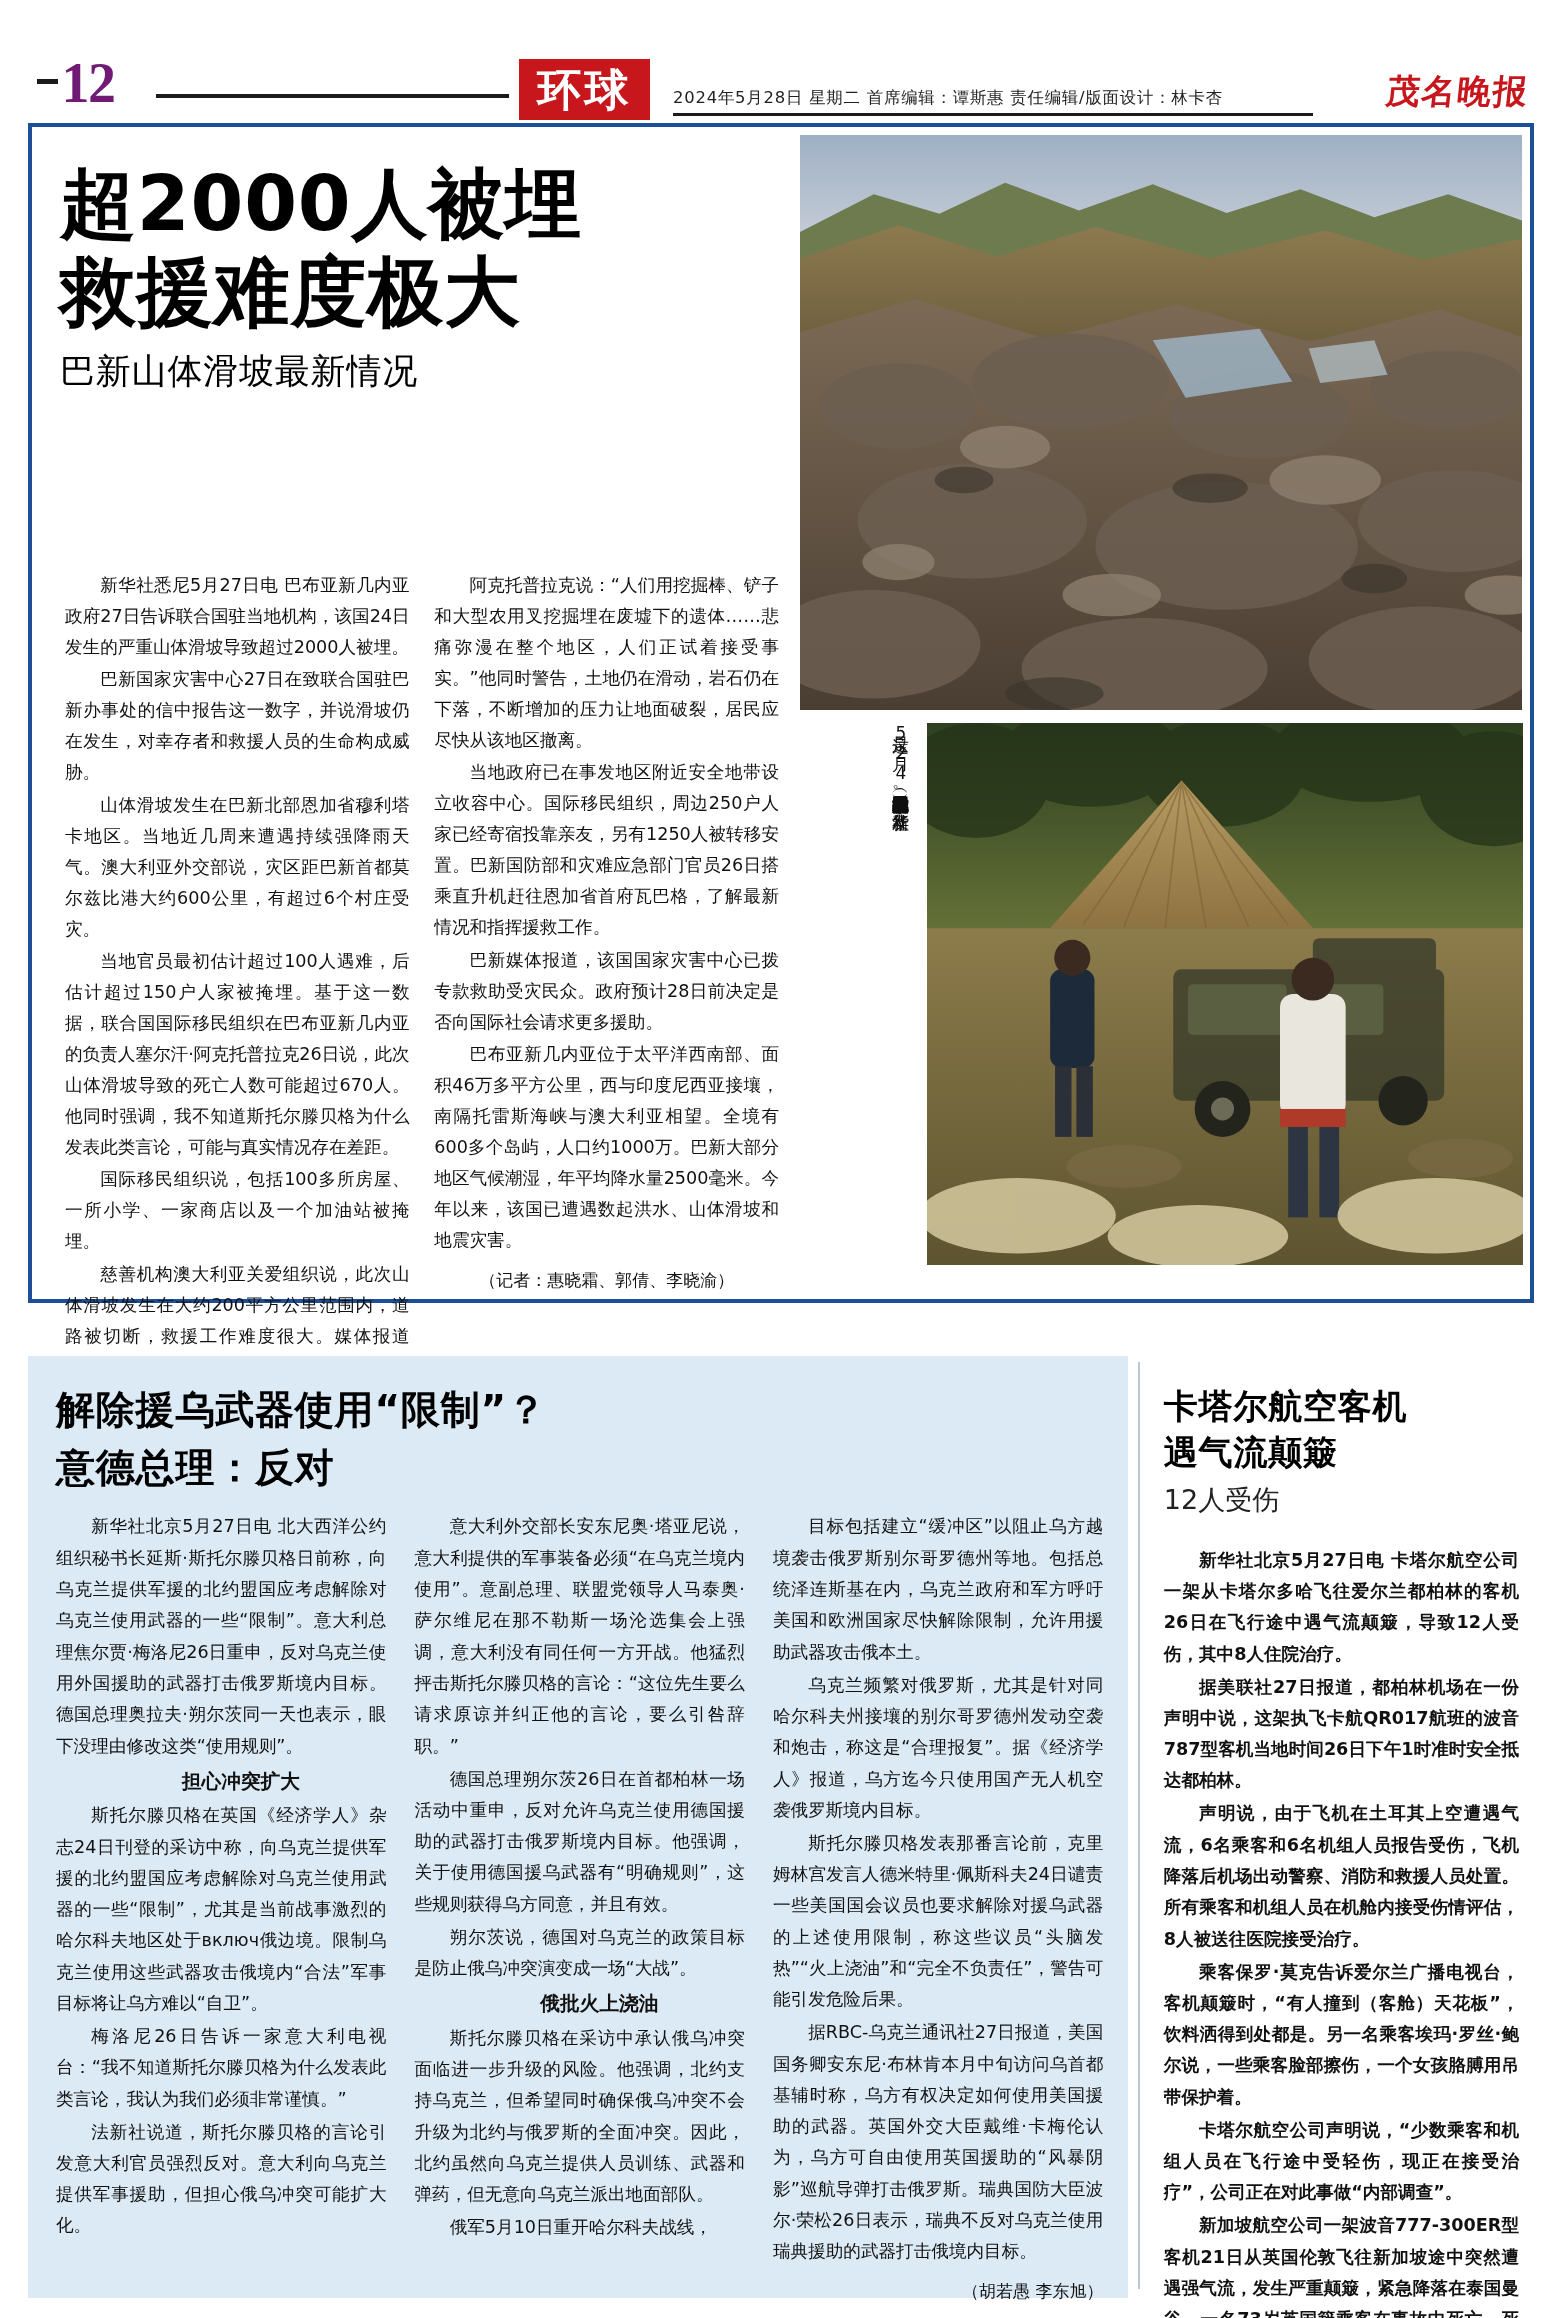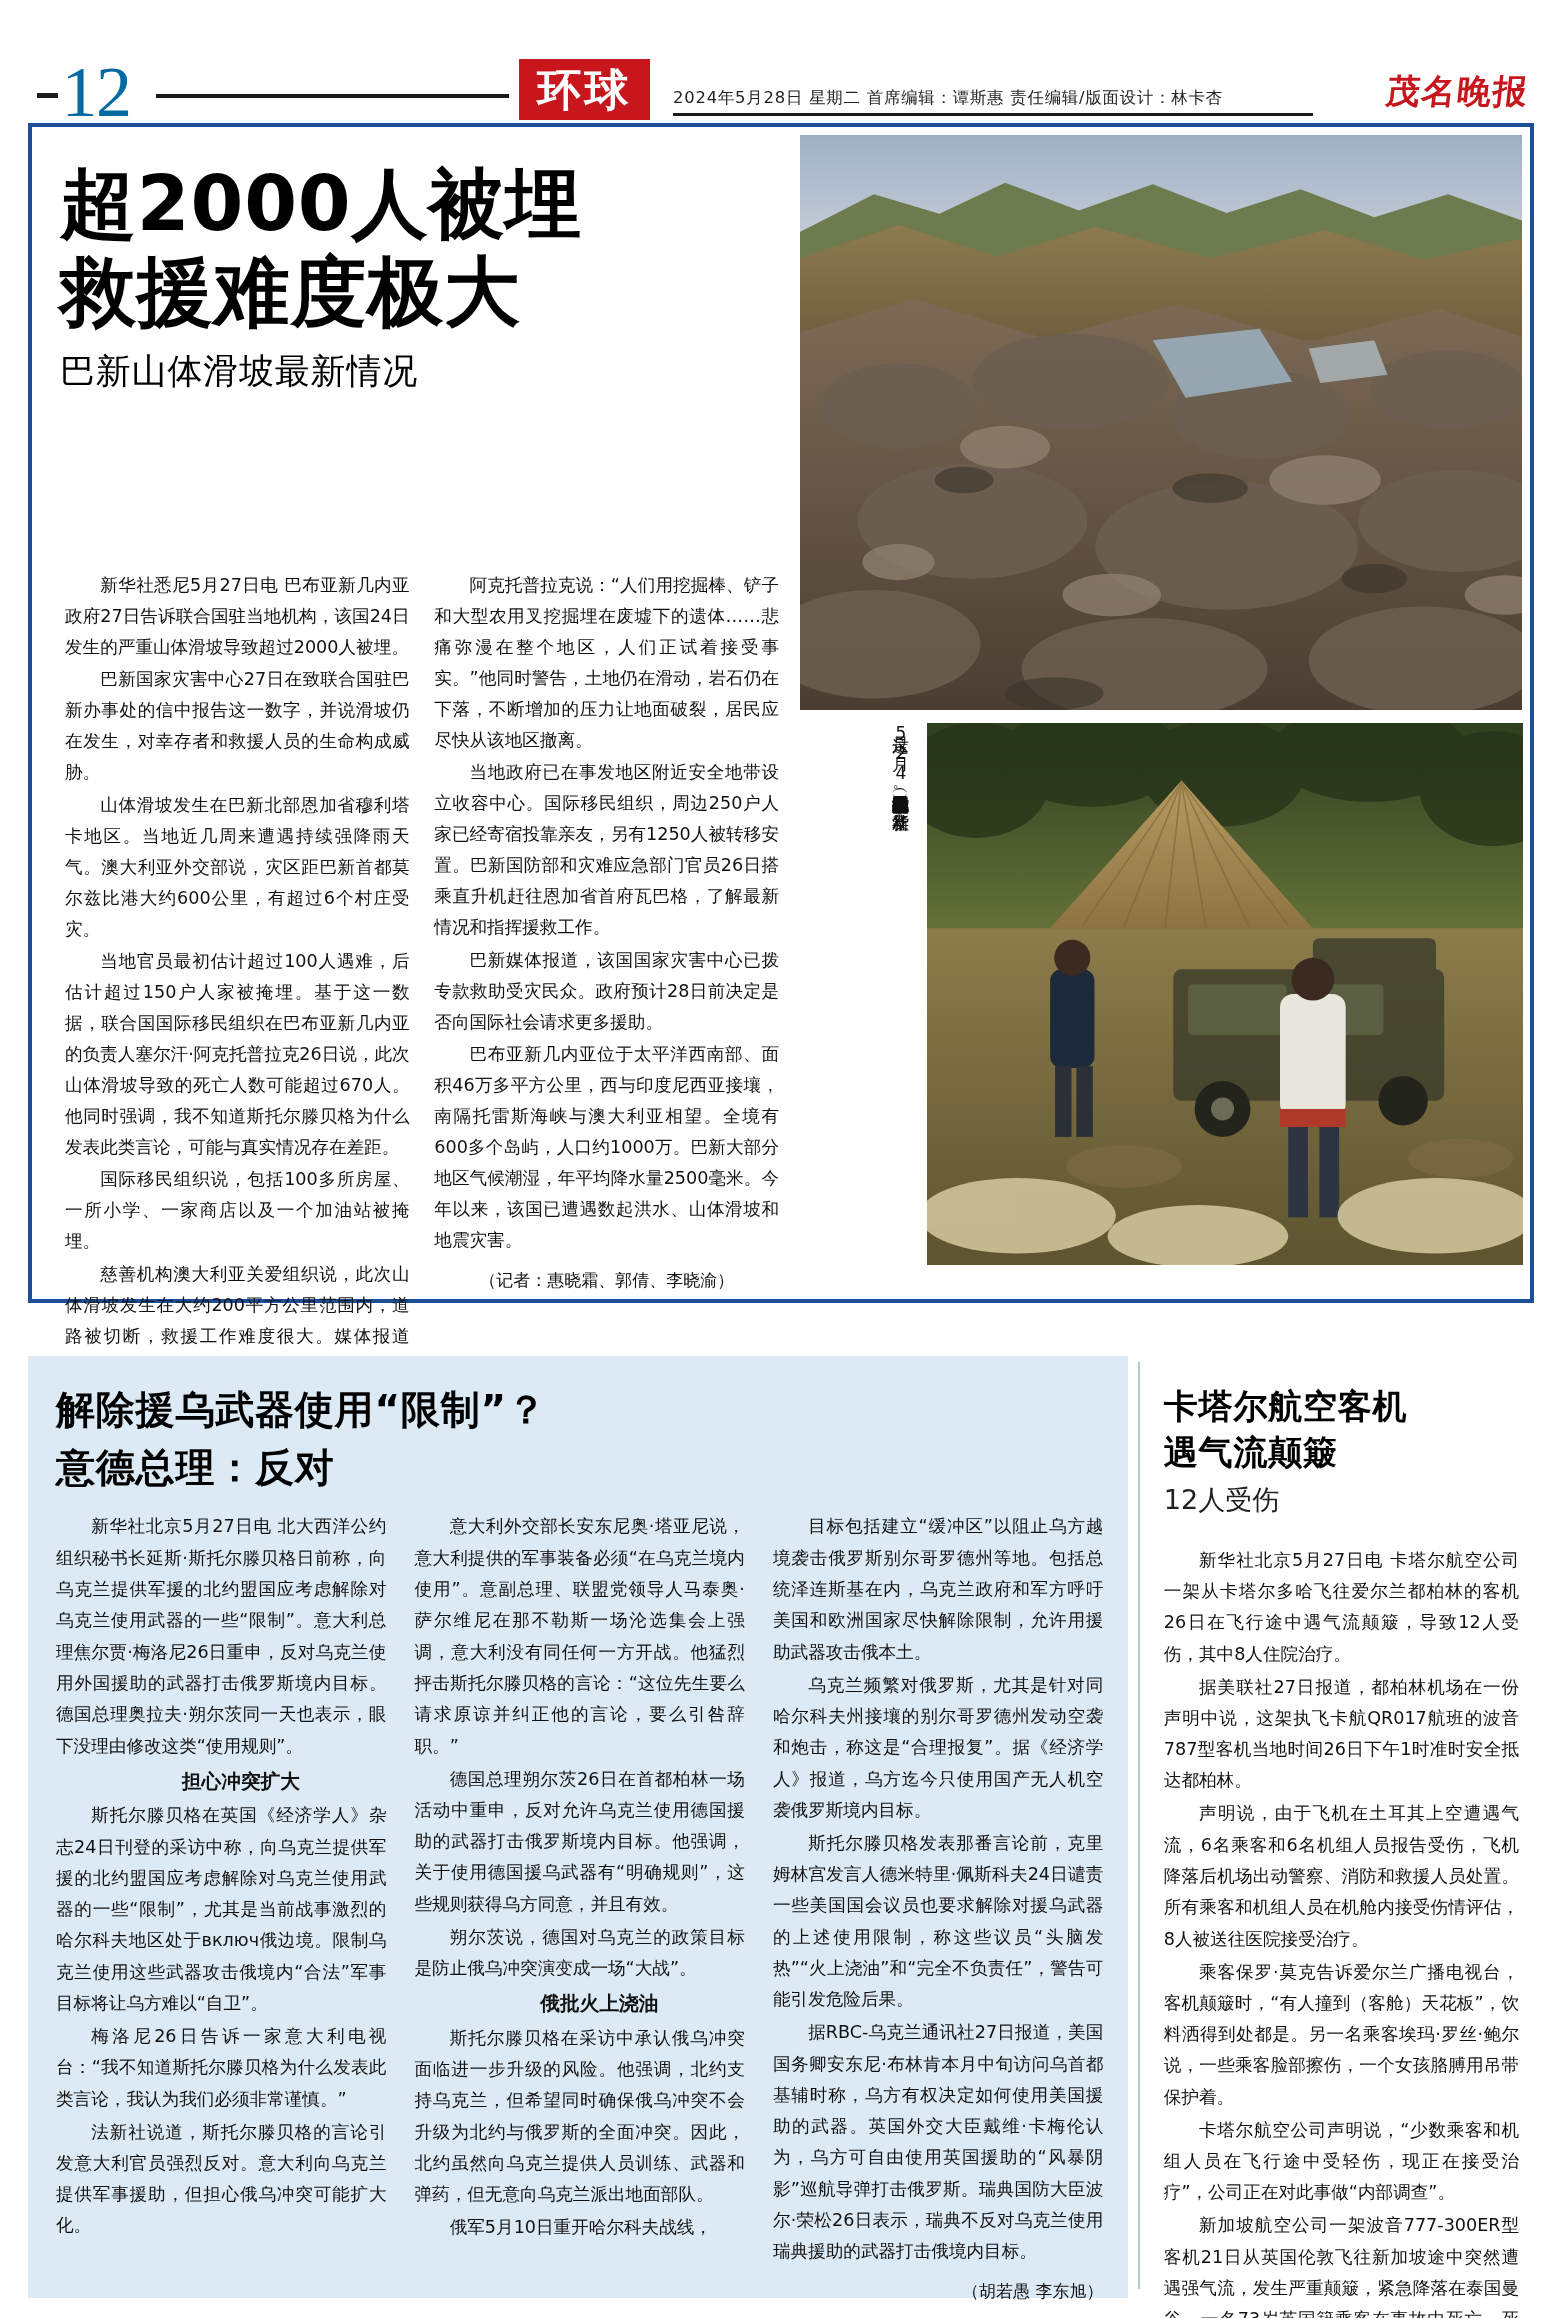--- a/index.html
+++ b/index.html
@@ -20,24 +20,24 @@
 
   
   .masthead {
     position: absolute;
     top: 23px; left: 0; right: 0;
     height: 90px;
   }
   .page-number {
     position: absolute;
     left: 37px; top: 28px;
-    font-size: 72px;
-    font-weight: normal;
+    font-size: 56px;
+    font-weight: bold;
     letter-spacing: -1.6px;
-    color: #0369a1;
+    color: #701a75;
     font-family: "Liberation Serif", serif;
   }
   .page-number .dash {
     display: inline-block;
     width: 21.3px;
     height: 4.9px;
     background: #1b1b1b;
     vertical-align: 18px;
     margin-right: 3.3px;
   }
@@ -205,21 +205,21 @@
     color: #000;
     letter-spacing: 0.8px;
   }
   .br-subhead {
     font-size: 27px;
     color: #222;
     margin-top: 6.6px;
     margin-bottom: 27px;
   }
   .br-body { font-size: 17.6px; line-height: 1.78; text-align: justify; }
-  .br-body p { margin: 0 0 1.6px 0; text-indent: 2em; }
+  .br-body p { margin: 0 0 1.6px 0; text-indent: 2em; font-weight: bold; }
   .divider-v {
     position: absolute;
     left: 1138px; top: 1362px;
     width: 1.6px; height: 927px;
     background: #b9c7d2;
   }
 </style>
 </head>
 <body>
 

